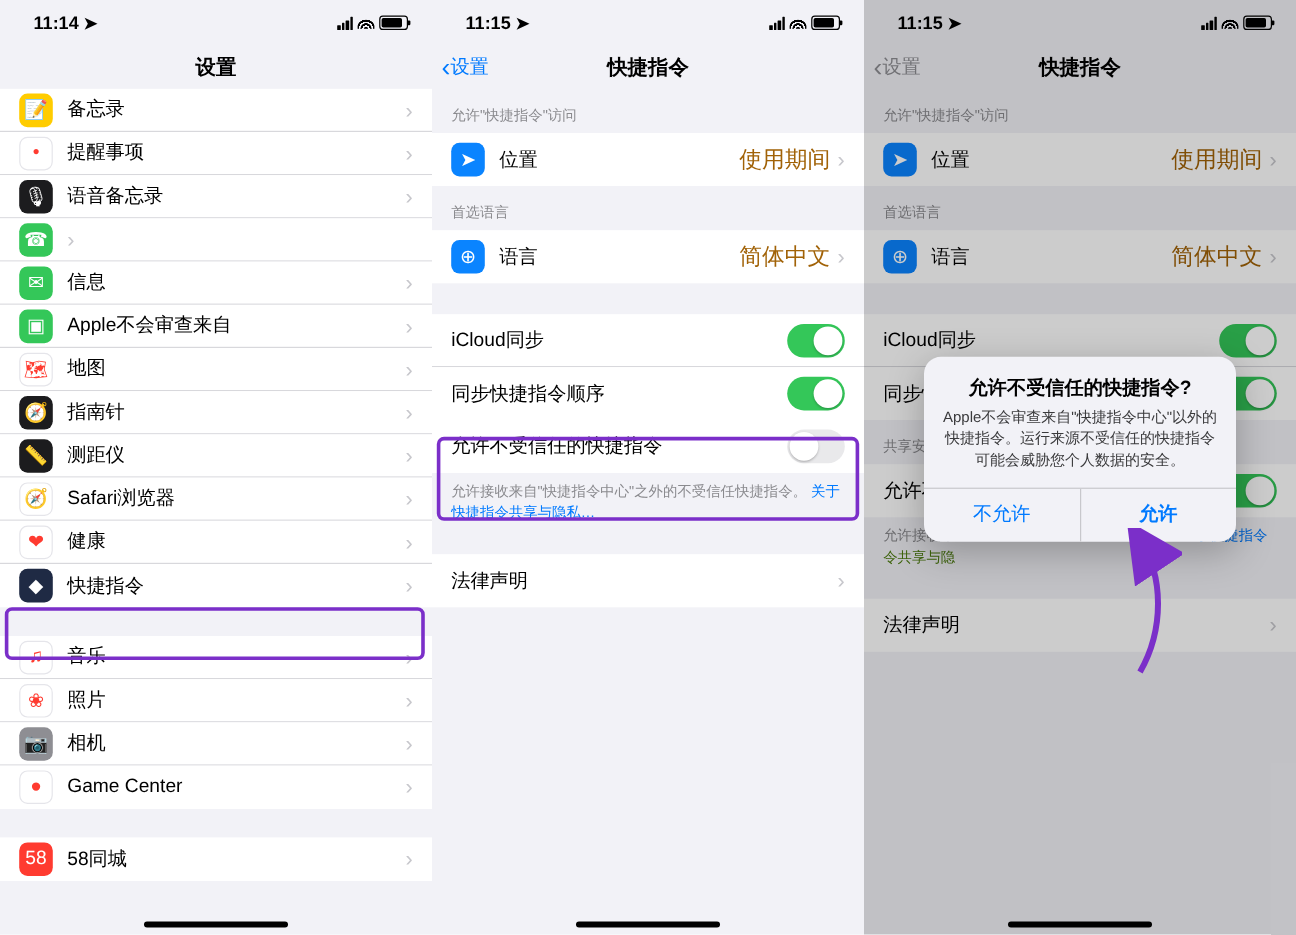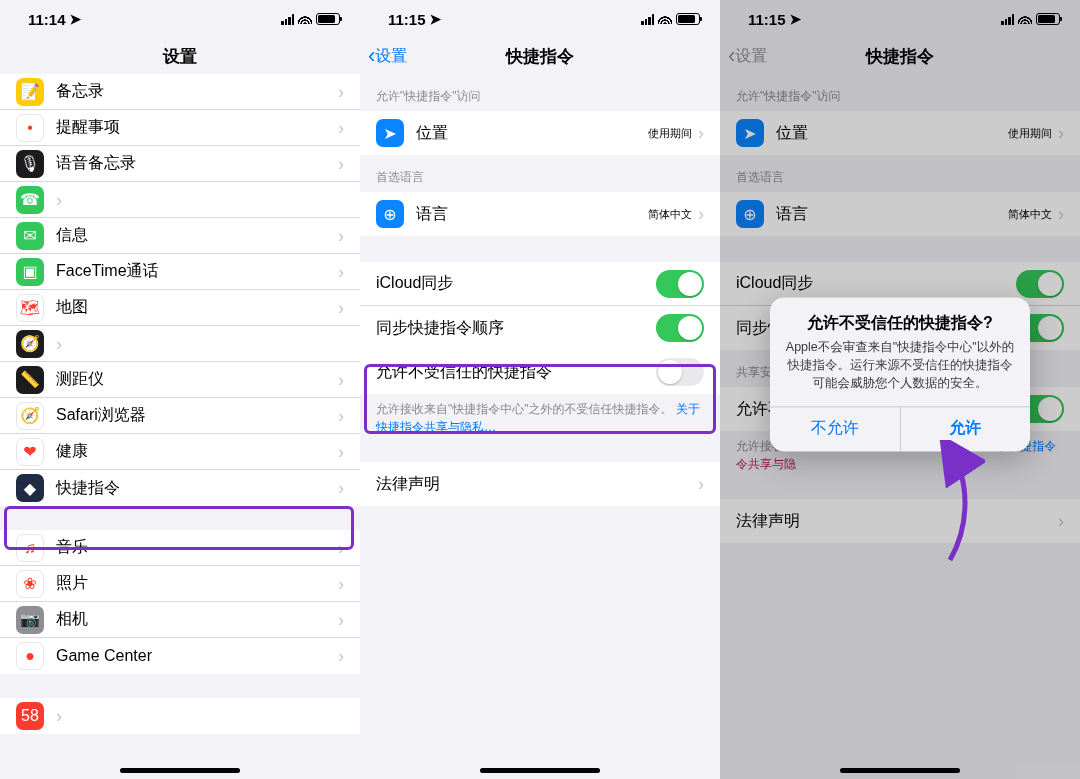--- a/index.html
+++ b/index.html
@@ -59,21 +59,21 @@
 .row:last-child { border-bottom:none; }
 .row .ricontainer {
   width:28px; height:28px; border-radius:7px;
   display:flex; align-items:center; justify-content:center;
   margin-right:12px;
   flex:0 0 auto;
   color:#fff;
   font-size:16px;
 }
 .row .label { flex:1; font-size:16px; }
-.row .detail { color:#000000; font-size:11px; margin-right:6px; }
+.row .detail { color:#a16207; font-size:19px; margin-right:6px; }
 .row .chevron {
   color:#c7c7cc; font-size:18px; line-height:1;
 }
 .toggle {
   width:48px; height:28px; border-radius:14px;
   background:#e9e9eb; position:relative;
   flex:0 0 auto;
 }
 .toggle.on { background:#34c759; }
 .toggle .knob {
@@ -186,30 +186,31 @@
         <div class="ricontainer" style="background: rgb(52, 199, 89);">☎</div>
         <div class="chevron">›</div>
       </div>
       <div class="row" style="min-height: 36px;">
         <div class="ricontainer" style="background: rgb(52, 199, 89);">✉</div>
         <div class="label">信息</div>
         <div class="chevron">›</div>
       </div>
       <div class="row" style="min-height: 36px;">
         <div class="ricontainer" style="background: rgb(52, 199, 89);">▣</div>
-        <div class="label">FaceTime通话</div>
+        <div class="label">Apple不会审查来自</div>
         <div class="chevron">›</div>
       </div>
       <div class="row" style="min-height: 36px;">
         <div class="ricontainer" style="background: rgb(255, 255, 255); color: rgb(255, 59, 48); border: 0.5px solid rgb(229, 229, 234);">🗺</div>
         <div class="label">地图</div>
         <div class="chevron">›</div>
       </div>
       <div class="row" style="min-height: 36px;">
         <div class="ricontainer" style="background: rgb(28, 28, 30);">🧭</div>
+        <div class="label">指南针</div>
         <div class="chevron">›</div>
       </div>
       <div class="row" style="min-height: 36px;">
         <div class="ricontainer" style="background: rgb(28, 28, 30);">📏</div>
         <div class="label">测距仪</div>
         <div class="chevron">›</div>
       </div>
       <div class="row" style="min-height: 36px;">
         <div class="ricontainer" style="background: rgb(255, 255, 255); color: rgb(255, 59, 48); border: 0.5px solid rgb(229, 229, 234);">🧭</div>
         <div class="label">Safari浏览器</div>
@@ -246,20 +247,21 @@
       <div class="row" style="min-height: 36px;">
         <div class="ricontainer" style="background: rgb(255, 255, 255); color: rgb(255, 59, 48); border: 0.5px solid rgb(229, 229, 234);">●</div>
         <div class="label">Game Center</div>
         <div class="chevron">›</div>
       </div>
     </div>
   <div style="height:24px"></div>
   <div class="group" id="s1g3">
       <div class="row" style="min-height: 36px;">
         <div class="ricontainer" style="background: rgb(255, 59, 48);">58</div>
+        <div class="label">58同城</div>
         <div class="chevron">›</div>
       </div>
     </div>
 
   <div class="highlight-box" style="left:4px; top:506px; width:350px; height:44px;"></div>
   <div class="homebar"></div>
 </div>
 
 <div class="screen">
   <div class="statusbar">
@@ -413,21 +415,21 @@
       <div class="label">允许不受</div>
       <div class="toggle on">
           <div class="knob"></div>
         </div>
     </div>
   </div>
   <div class="footer-note">
     <span>允许接收来</span>
     <span style="visibility:hidden">_____________________________</span>
     <a>于快捷指令</a><br>
-    <span style="color:#be185d">令共享与隐</span>
+    <span style="color:#4d7c0f">令共享与隐</span>
   </div>
   <div style="height:26px"></div>
   <div class="group">
     <div class="row">
       <div class="label">法律声明</div>
       <div class="chevron">›</div>
     </div>
   </div>
 
   <div class="dimlayer"></div>

